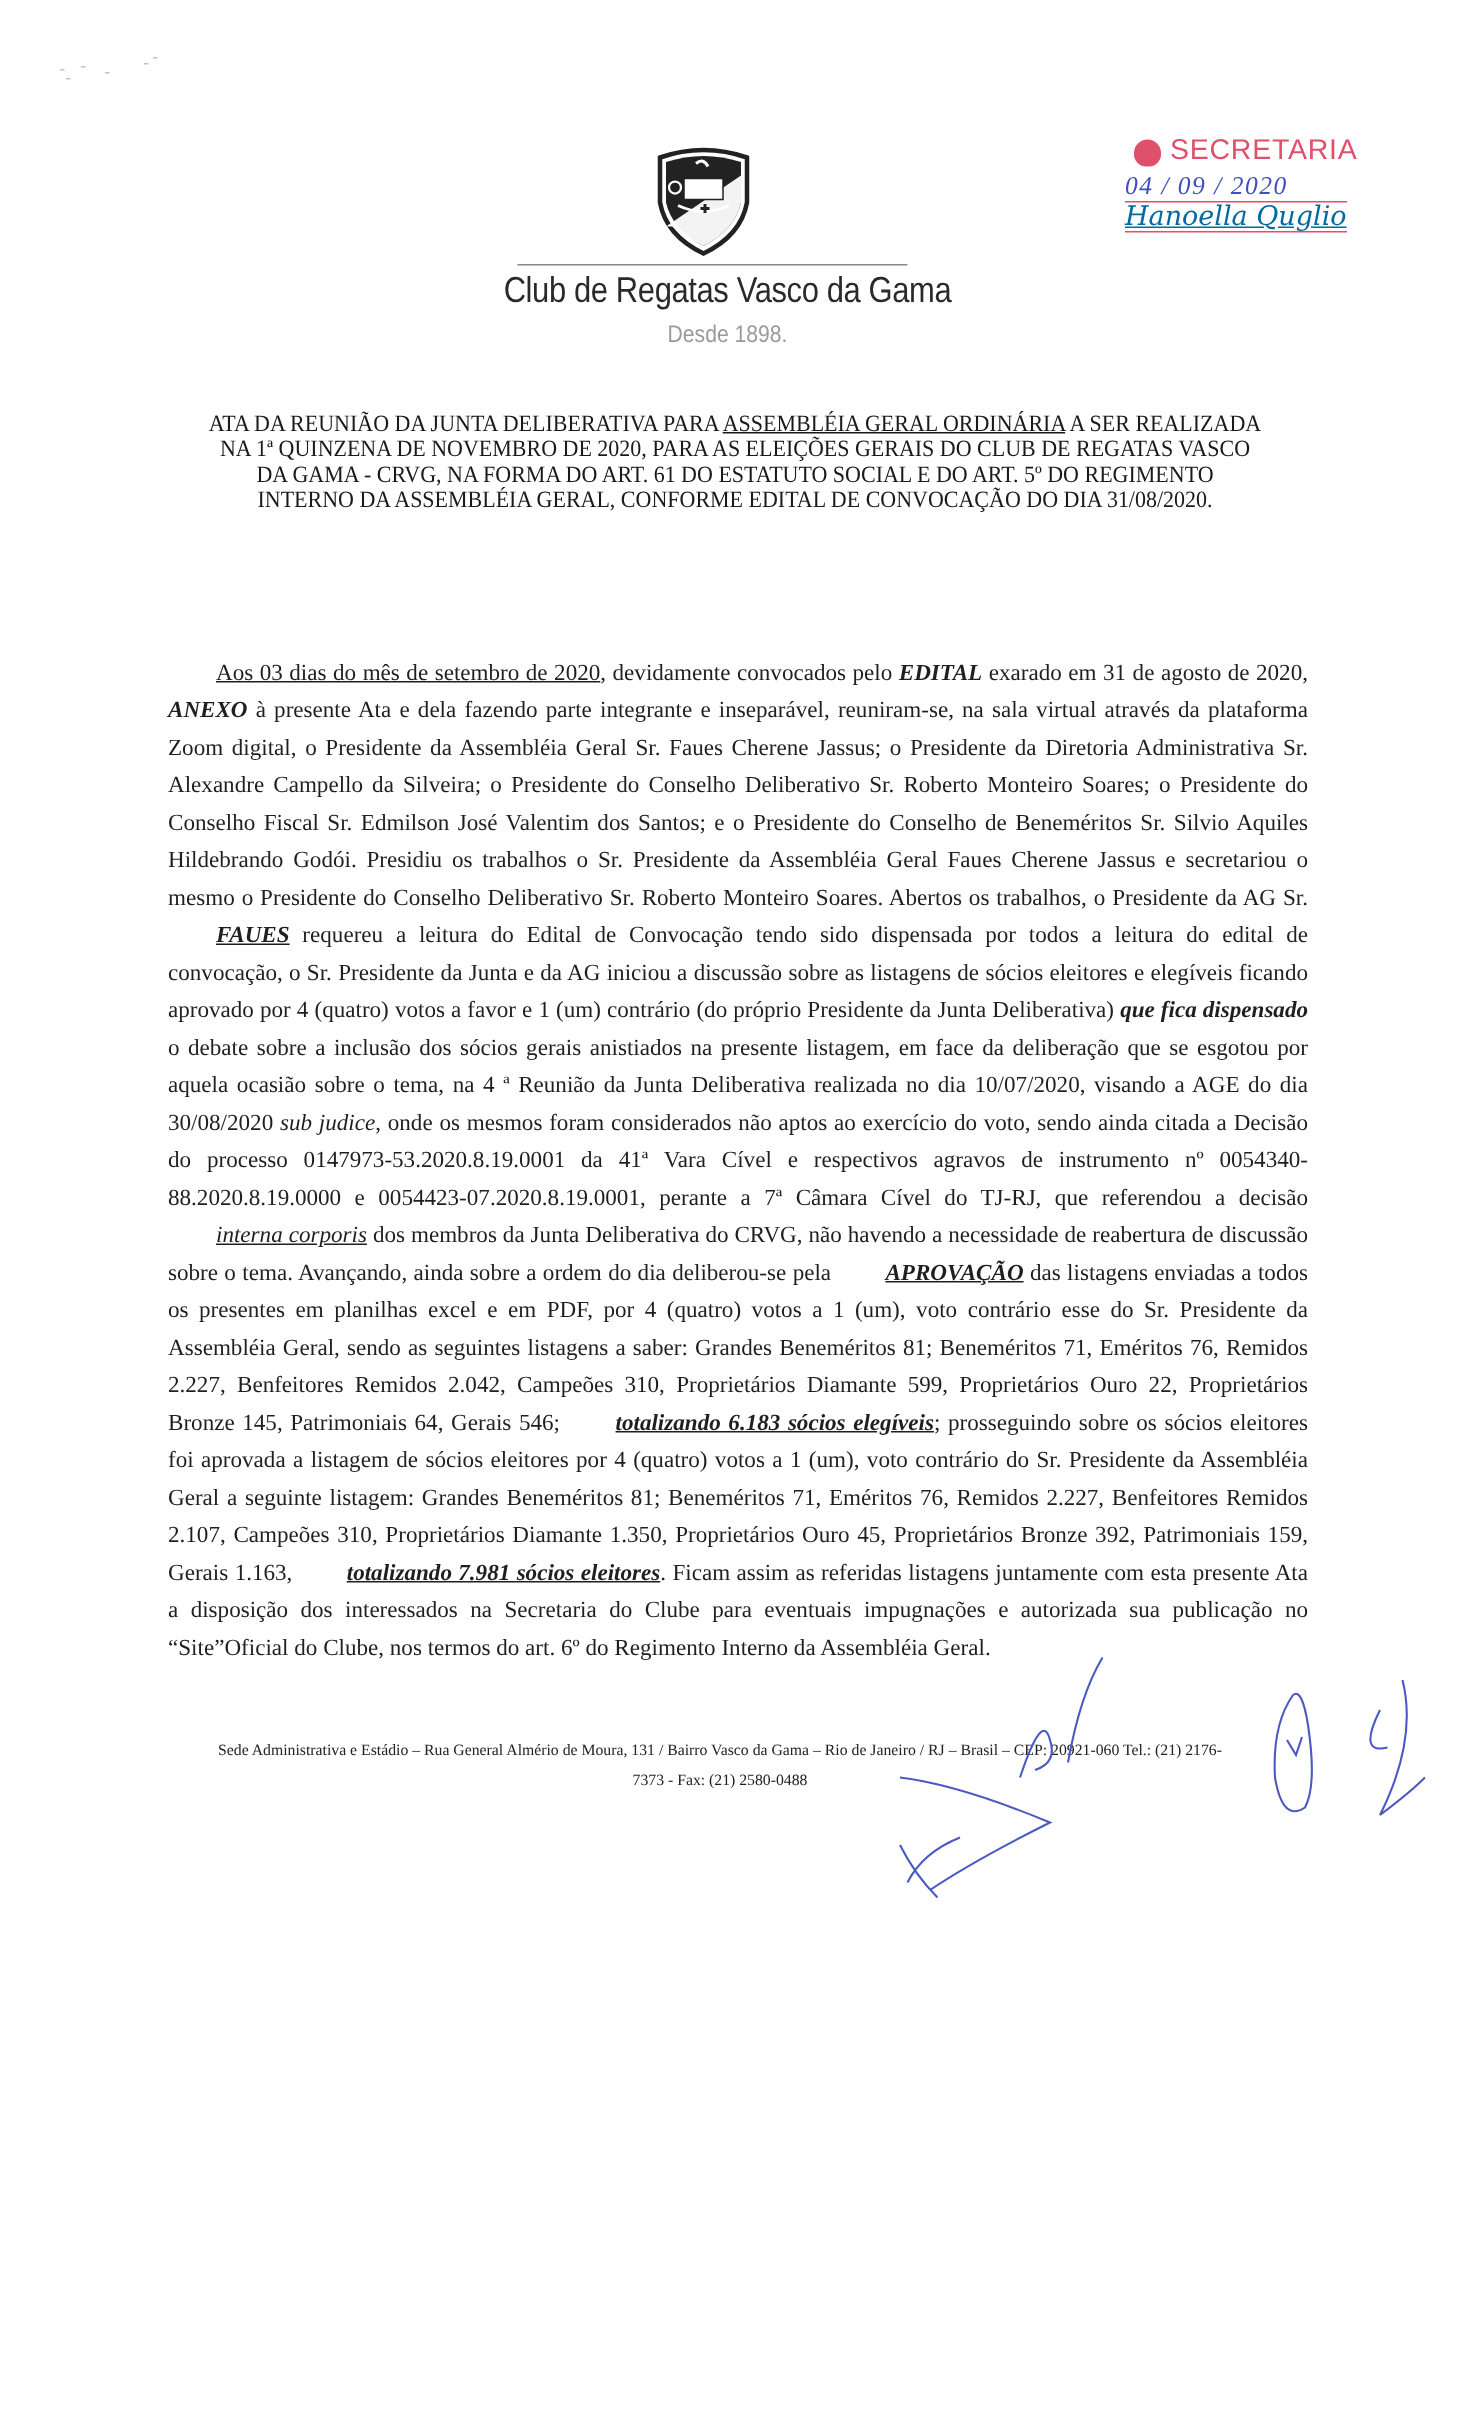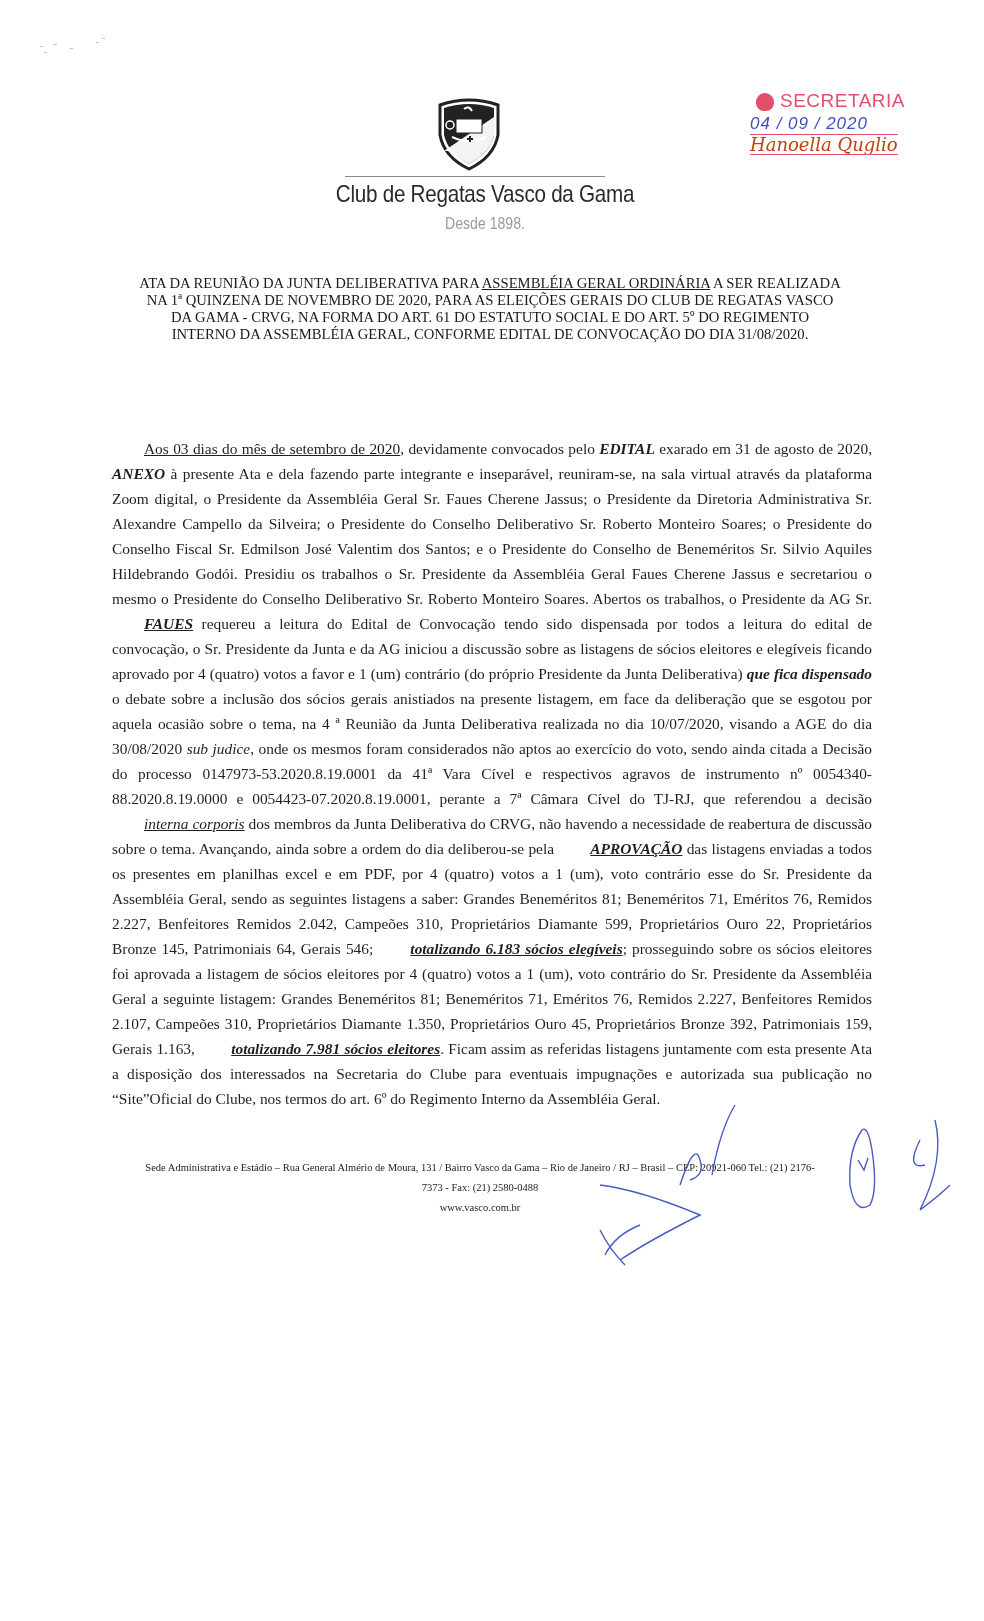--- a/index.html
+++ b/index.html
@@ -15,25 +15,25 @@
                color: #2a2a2a; transform: scaleX(0.86); transform-origin: center; letter-spacing: -0.3px; }
   .since { position: absolute; left: 300px; top: 215px; width: 370px; text-align: center;
            font-family: "Liberation Sans", sans-serif; font-size: 16px; color: #9a9a9a;
            transform: scaleX(0.88); }
 
   .stamp { position: absolute; left: 720px; top: 88px; width: 170px; height: 80px; margin-left: 30px; }
   .stamp-title { position: absolute; left: 30px; top: 2px; font-family: "Liberation Sans", sans-serif;
                  font-size: 19px; color: #e0506a; letter-spacing: 0.5px; }
   .stamp-icon { position: absolute; left: 6px; top: 5px; width: 18px; height: 18px; border-radius: 50% 50% 45% 45%;
                 background: #e0506a; }
-  .stamp-date { position: absolute; left: 0; top: 26px; width: 150px; font-family: Liberation Sans, sans-serif;
+  .stamp-date { position: absolute; left: 0; top: 26px; width: 150px; font-family: Liberation Serif, serif;
                 font-size: 17px; color: #3f4fbf; font-style: italic; letter-spacing: 1px; }
   .stamp-line1 { position: absolute; left: 0; top: 46px; width: 148px; height: 1px; background: #e0506a; }
   .stamp-sign { position: absolute; left: 0; top: 46px; font-family: "DejaVu Serif", serif; font-style: italic;
-                font-size: 18px; color: #c2410c; }
+                font-size: 18px; color: #0369a1; text-decoration: underline; }
   .stamp-line2 { position: absolute; left: 0; top: 66px; width: 148px; height: 1px; background: #e0506a; }
 
   .title { position: absolute; left: 115px; top: 274px; width: 750px; text-align: center;
            font-size: 15.6px; line-height: 17px; color: #1a1a1a; transform: scaleX(0.94); transform-origin: center top; }
   .title u { text-decoration: underline; }
 
   .body { position: absolute; left: 112px; top: 436px; width: 760px; font-size: 15.4px; line-height: 25px;
           text-align: justify; color: #1f1f1f; }
   .body p { margin: 0; }
   .body b { font-weight: bold; font-style: italic; }
@@ -83,21 +83,20 @@
   <span>ATA DA REUNIÃO DA JUNTA DELIBERATIVA PARA </span><u>ASSEMBLÉIA GERAL ORDINÁRIA</u><span> A SER REALIZADA NA 1ª QUINZENA DE NOVEMBRO DE 2020, PARA AS ELEIÇÕES GERAIS DO CLUB DE REGATAS VASCO DA GAMA - CRVG, NA FORMA DO ART. 61 DO ESTATUTO SOCIAL E DO ART. 5º DO REGIMENTO INTERNO DA ASSEMBLÉIA GERAL, CONFORME EDITAL DE CONVOCAÇÃO DO DIA 31/08/2020.</span>
 </div>
 
 <div class="body">
   <p><u>Aos 03 dias do mês de setembro de 2020</u><span>, devidamente convocados pelo </span><b>EDITAL</b><span> exarado em 31 de agosto de 2020, </span><b>ANEXO</b><span> à presente Ata e dela fazendo parte integrante e inseparável, reuniram-se, na sala virtual através da plataforma Zoom digital, o Presidente da Assembléia Geral Sr. Faues Cherene Jassus; o Presidente da Diretoria Administrativa Sr. Alexandre Campello da Silveira; o Presidente do Conselho Deliberativo Sr. Roberto Monteiro Soares; o Presidente do Conselho Fiscal Sr. Edmilson José Valentim dos Santos; e o Presidente do Conselho de Beneméritos Sr. Silvio Aquiles Hildebrando Godói. Presidiu os trabalhos o Sr. Presidente da Assembléia Geral Faues Cherene Jassus e secretariou o mesmo o Presidente do Conselho Deliberativo Sr. Roberto Monteiro Soares. Abertos os trabalhos, o Presidente da AG Sr. </span><b><u>FAUES</u></b><span> requereu a leitura do Edital de Convocação tendo sido dispensada por todos a leitura do edital de convocação, o Sr. Presidente da Junta e da AG iniciou a discussão sobre as listagens de sócios eleitores e elegíveis ficando aprovado por 4 (quatro) votos a favor e 1 (um) contrário (do próprio Presidente da Junta Deliberativa) </span><b>que fica dispensado</b><span> o debate sobre a inclusão dos sócios gerais anistiados na presente listagem, em face da deliberação que se esgotou por aquela ocasião sobre o tema, na 4 ª Reunião da Junta Deliberativa realizada no dia 10/07/2020, visando a AGE do dia 30/08/2020 </span><i>sub judice</i><span>, onde os mesmos foram considerados não aptos ao exercício do voto, sendo ainda citada a Decisão do processo 0147973-53.2020.8.19.0001 da 41ª Vara Cível e respectivos agravos de instrumento nº 0054340-88.2020.8.19.0000 e 0054423-07.2020.8.19.0001, perante a 7ª Câmara Cível do TJ-RJ, que referendou a decisão </span><i><u>interna corporis</u></i><span> dos membros da Junta Deliberativa do CRVG, não havendo a necessidade de reabertura de discussão sobre o tema. Avançando, ainda sobre a ordem do dia deliberou-se pela </span><b><u>APROVAÇÃO</u></b><span> das listagens enviadas a todos os presentes em planilhas excel e em PDF, por 4 (quatro) votos a 1 (um), voto contrário esse do Sr. Presidente da Assembléia Geral, sendo as seguintes listagens a saber: Grandes Beneméritos 81; Beneméritos 71, Eméritos 76, Remidos 2.227, Benfeitores Remidos 2.042, Campeões 310, Proprietários Diamante 599, Proprietários Ouro 22, Proprietários Bronze 145, Patrimoniais 64, Gerais 546; </span><b><u>totalizando 6.183 sócios elegíveis</u></b><span>; prosseguindo sobre os sócios eleitores foi aprovada a listagem de sócios eleitores por 4 (quatro) votos a 1 (um), voto contrário do Sr. Presidente da Assembléia Geral a seguinte listagem: Grandes Beneméritos 81; Beneméritos 71, Eméritos 76, Remidos 2.227, Benfeitores Remidos 2.107, Campeões 310, Proprietários Diamante 1.350, Proprietários Ouro 45, Proprietários Bronze 392, Patrimoniais 159, Gerais 1.163, </span><b><u>totalizando 7.981 sócios eleitores</u></b><span>. Ficam assim as referidas listagens juntamente com esta presente Ata a disposição dos interessados na Secretaria do Clube para eventuais impugnações e autorizada sua publicação no “Site”Oficial do Clube, nos termos do art. 6º do Regimento Interno da Assembléia Geral.</span></p>
 </div>
 
 <div class="footer">
   <div>Sede Administrativa e Estádio – Rua General Almério de Moura, 131 / Bairro Vasco da Gama – Rio de Janeiro / RJ – Brasil – CEP: 20921-060  Tel.: (21) 2176-</div>
   <div>7373  -  Fax: (21) 2580-0488</div>
-  <div>www.vasco.com.br</div>
 </div>
 
 <svg class="sigs" viewBox="0 0 984 1621">
   <g fill="none" stroke="#4a5ac0" stroke-width="1.4">
     <path d="M680 1185 Q695 1140 700 1160 Q705 1175 690 1180 M712 1175 Q720 1130 735 1105"></path>
     <path d="M862 1130 Q848 1150 850 1185 Q855 1215 870 1205 Q878 1190 872 1150 Q868 1125 862 1130 M858 1160 l6 10 l4 -12"></path>
     <path d="M920 1140 Q905 1170 925 1165 M935 1120 Q945 1160 920 1210 Q940 1195 950 1185"></path>
     <path d="M600 1185 Q640 1190 700 1215 Q650 1240 620 1260 M600 1230 Q610 1250 625 1265 M605 1255 Q615 1235 640 1225"></path>
   </g>
 </svg>

